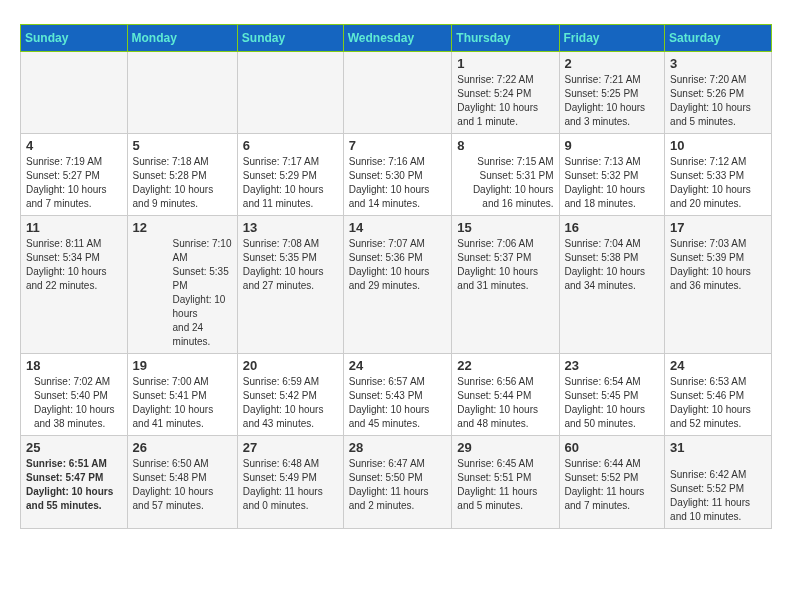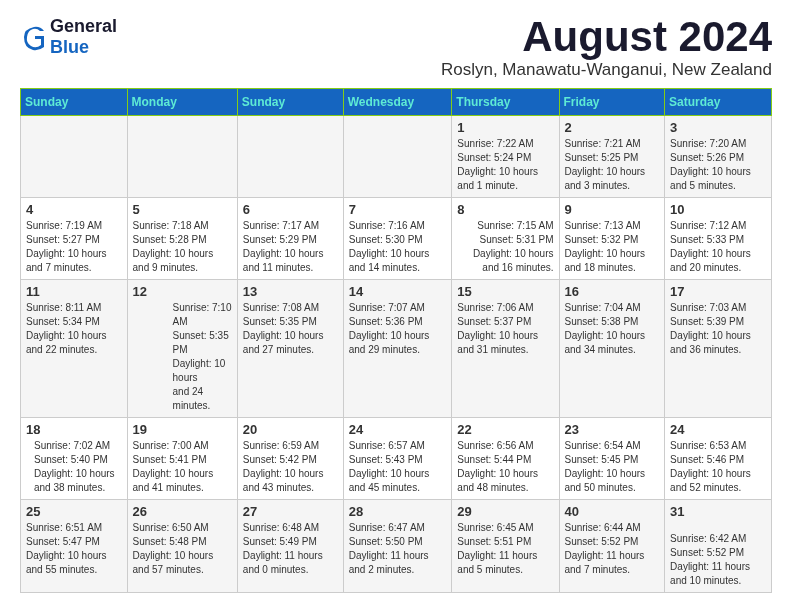--- a/index.html
+++ b/index.html
@@ -20,36 +20,20 @@
     tbody td { border: 1px solid #ccc; padding: 4px 5px; font-size: 10.5px; color: #333; min-height: 80px; width: 113px; vertical-align: top; }
     tbody tr:nth-child(odd) { background-color: #f5f5f5; }
     tbody tr:nth-child(even) { background-color: #fff; }
     .day-num { font-weight: bold; font-size: 13px; display: block; margin-bottom: 2px; }
     .day-info { font-size: 10px; line-height: 1.4; color: #333; }
   </style>
 </head>
 <body>
 
 <div class="container">
-  <div class="header-logo">
-    <div class="logo">
-      <svg class="logo-icon" viewBox="0 0 28 28" xmlns="http://www.w3.org/2000/svg">
-        <rect width="28" height="28" fill="white"></rect>
-        <path d="M4 14 Q4 6 14 4 Q20 3 24 8 L20 8 Q17 5 13 6 Q8 7 7 14 Q6 20 11 23 Q16 26 21 22 L21 16 L15 16 L15 13 L24 13 L24 24 Q19 28 13 27 Q4 25 4 14Z" fill="#1565c0"></path>
-      </svg>
-      <div>
-        <span class="logo-text-general">General</span><br>
-        <span class="logo-text-blue">Blue</span>
-      </div>
-    </div>
-    <div class="title-section">
-      <div class="month-title">August 2024</div>
-      <div class="subtitle">Roslyn, Manawatu-Wanganui, New Zealand</div>
-    </div>
-  </div>
 
   <table>
     <thead>
       <tr>
         <th>Sunday</th>
         <th>Monday</th>
         <th>Sunday</th>
         <th>Wednesday</th>
         <th>Thursday</th>
         <th>Friday</th>
@@ -233,21 +217,21 @@
             <span class="day-num">24</span>
             <div class="day-info" style="white-space: pre-line;">Sunrise: 6:53 AM
 Sunset: 5:46 PM
 Daylight: 10 hours
 and 52 minutes.</div>
           </td>
         </tr>
         <tr>
           <td>
             <span class="day-num">25</span>
-            <div class="day-info" style="white-space: pre-line;">Sunrise: 6:51 AM
+            <div class="day-info" style="white-space: pre-line; font-weight: bold;">Sunrise: 6:51 AM
 Sunset: 5:47 PM
 Daylight: 10 hours
 and 55 minutes.</div>
           </td>
           <td>
             <span class="day-num">26</span>
             <div class="day-info" style="white-space: pre-line;">Sunrise: 6:50 AM
 Sunset: 5:48 PM
 Daylight: 10 hours
 and 57 minutes.</div>
@@ -267,21 +251,21 @@
 and 2 minutes.</div>
           </td>
           <td>
             <span class="day-num">29</span>
             <div class="day-info" style="white-space: pre-line;">Sunrise: 6:45 AM
 Sunset: 5:51 PM
 Daylight: 11 hours
 and 5 minutes.</div>
           </td>
           <td>
-            <span class="day-num">40</span>
+            <span class="day-num">60</span>
             <div class="day-info" style="white-space: pre-line;">Sunrise: 6:44 AM
 Sunset: 5:52 PM
 Daylight: 11 hours
 and 7 minutes.</div>
           </td>
           <td>
             <span class="day-num">31</span>
             <div class="day-info" style="white-space: pre-line; margin-top: 13px;">Sunrise: 6:42 AM
 Sunset: 5:52 PM
 Daylight: 11 hours

